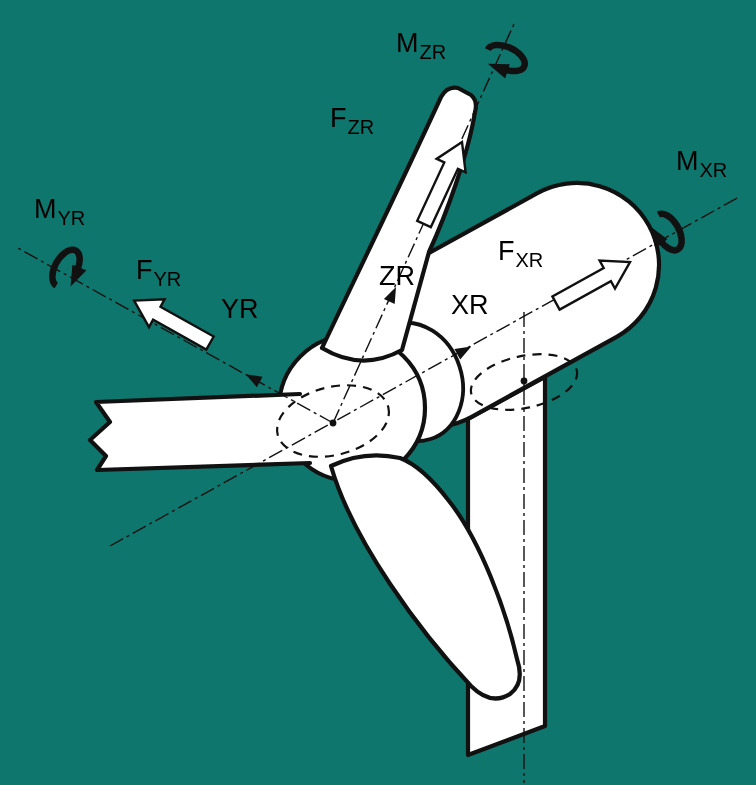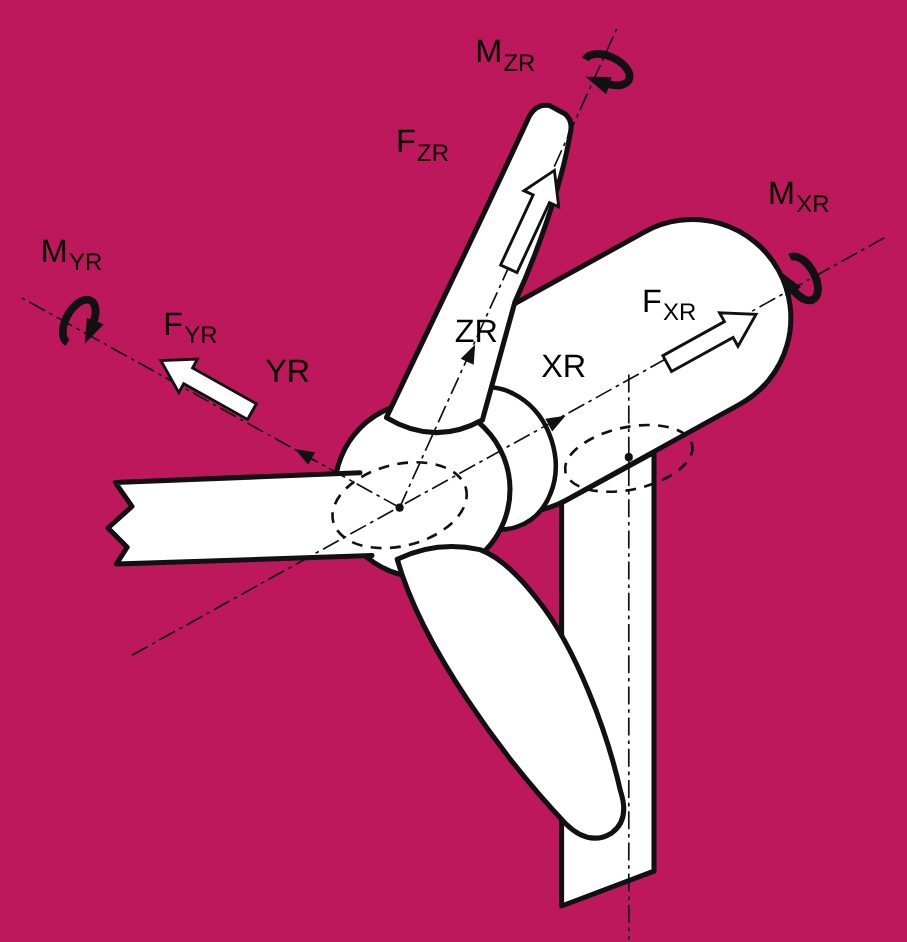--- a/index.html
+++ b/index.html
@@ -1,17 +1,17 @@
 <!DOCTYPE html>
 <html><head>
 <meta charset="utf-8">
 <style>
   html,body{margin:0;padding:0;background:#fff;}
   .stage{
-    position:relative;width:756px;height:785px;background:#be185d;
+    position:relative;width:756px;height:785px;background:#0f766e;
     font-family:"Liberation Sans", sans-serif;overflow:hidden;
   }
   .stage svg{position:absolute;left:0;top:0;}
   .lbl{
     position:absolute;color:#000;font-size:27px;line-height:1;
     white-space:nowrap;user-select:none;
   }
   .lbl .sub{font-size:20px;position:relative;top:7px;margin-left:1px;}
   .outline{fill:#ffffff;stroke:#111;stroke-width:4.2;stroke-linejoin:round;stroke-linecap:round;}
   .edge{fill:none;stroke:#111;stroke-width:4.2;stroke-linejoin:round;stroke-linecap:round;}
@@ -84,23 +84,23 @@
     <g transform="translate(66,268) rotate(-151)">
       <path class="mom-arc" d="M 0 -20 A 11 20 0 1 1 -10.8 4"></path>
       <polygon class="mom-head" points="-19,8 -4,6 -13,-14"></polygon>
     </g>
   </svg>
 
   <div class="lbl" style="left:396px;top:30px"><span>M</span><span class="sub">ZR</span></div>
 
   <div class="lbl" style="left:330px;top:105px"><span>F</span><span class="sub">ZR</span></div>
 
-  <div class="lbl" style="left:640px;top:148px"><span>M</span><span class="sub">XR</span></div>
+  <div class="lbl" style="left:676px;top:148px"><span>M</span><span class="sub">XR</span></div>
 
-  <div class="lbl" style="left:535px;top:238px"><span>F</span><span class="sub">XR</span></div>
+  <div class="lbl" style="left:498px;top:238px"><span>F</span><span class="sub">XR</span></div>
 
   <div class="lbl" style="left:34px;top:196px"><span>M</span><span class="sub">YR</span></div>
 
   <div class="lbl" style="left:136px;top:257px"><span>F</span><span class="sub">YR</span></div>
 
   <div class="lbl" style="left:379px;top:263px"><span>ZR</span></div>
 
   <div class="lbl" style="left:451px;top:292px"><span>XR</span></div>
 
   <div class="lbl" style="left:221px;top:296px"><span>YR</span></div>

